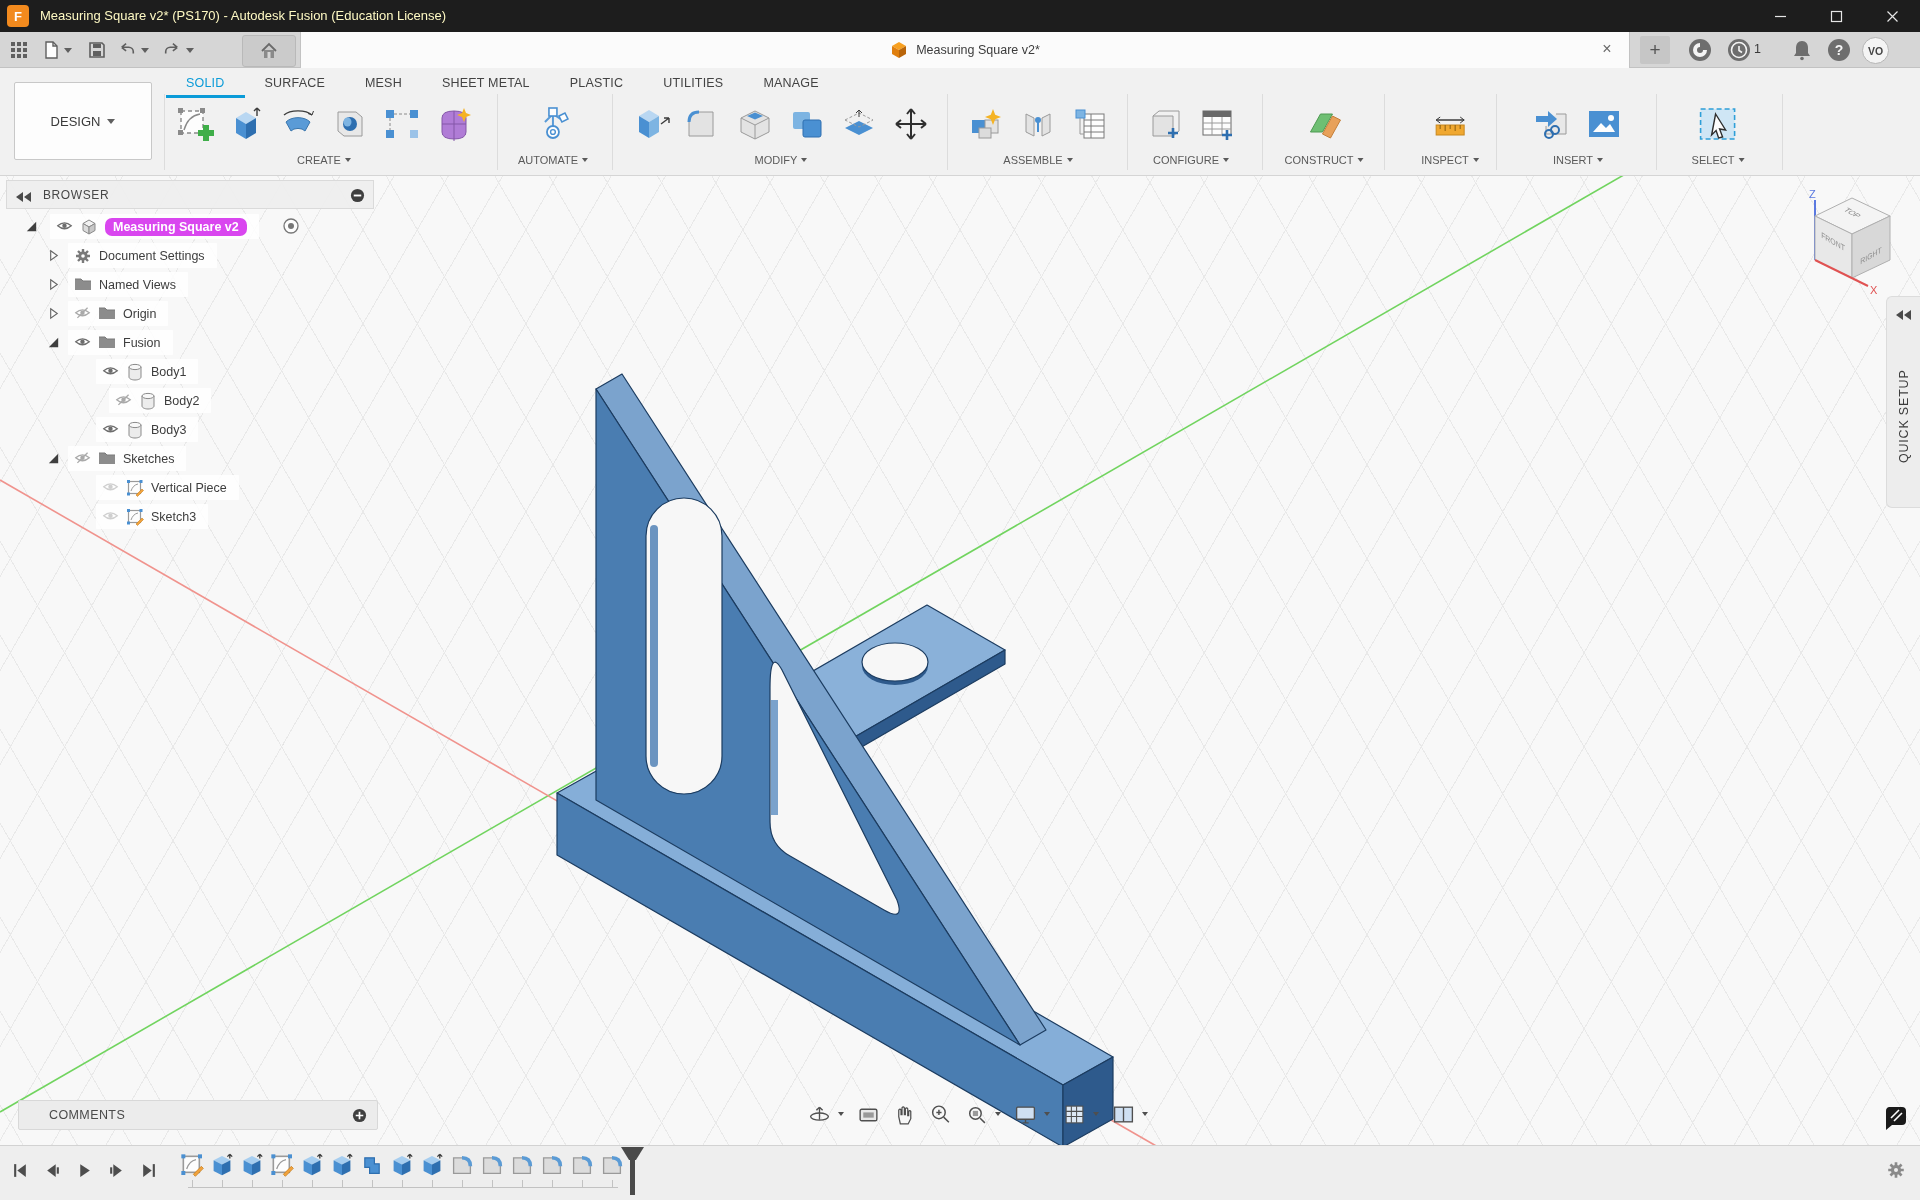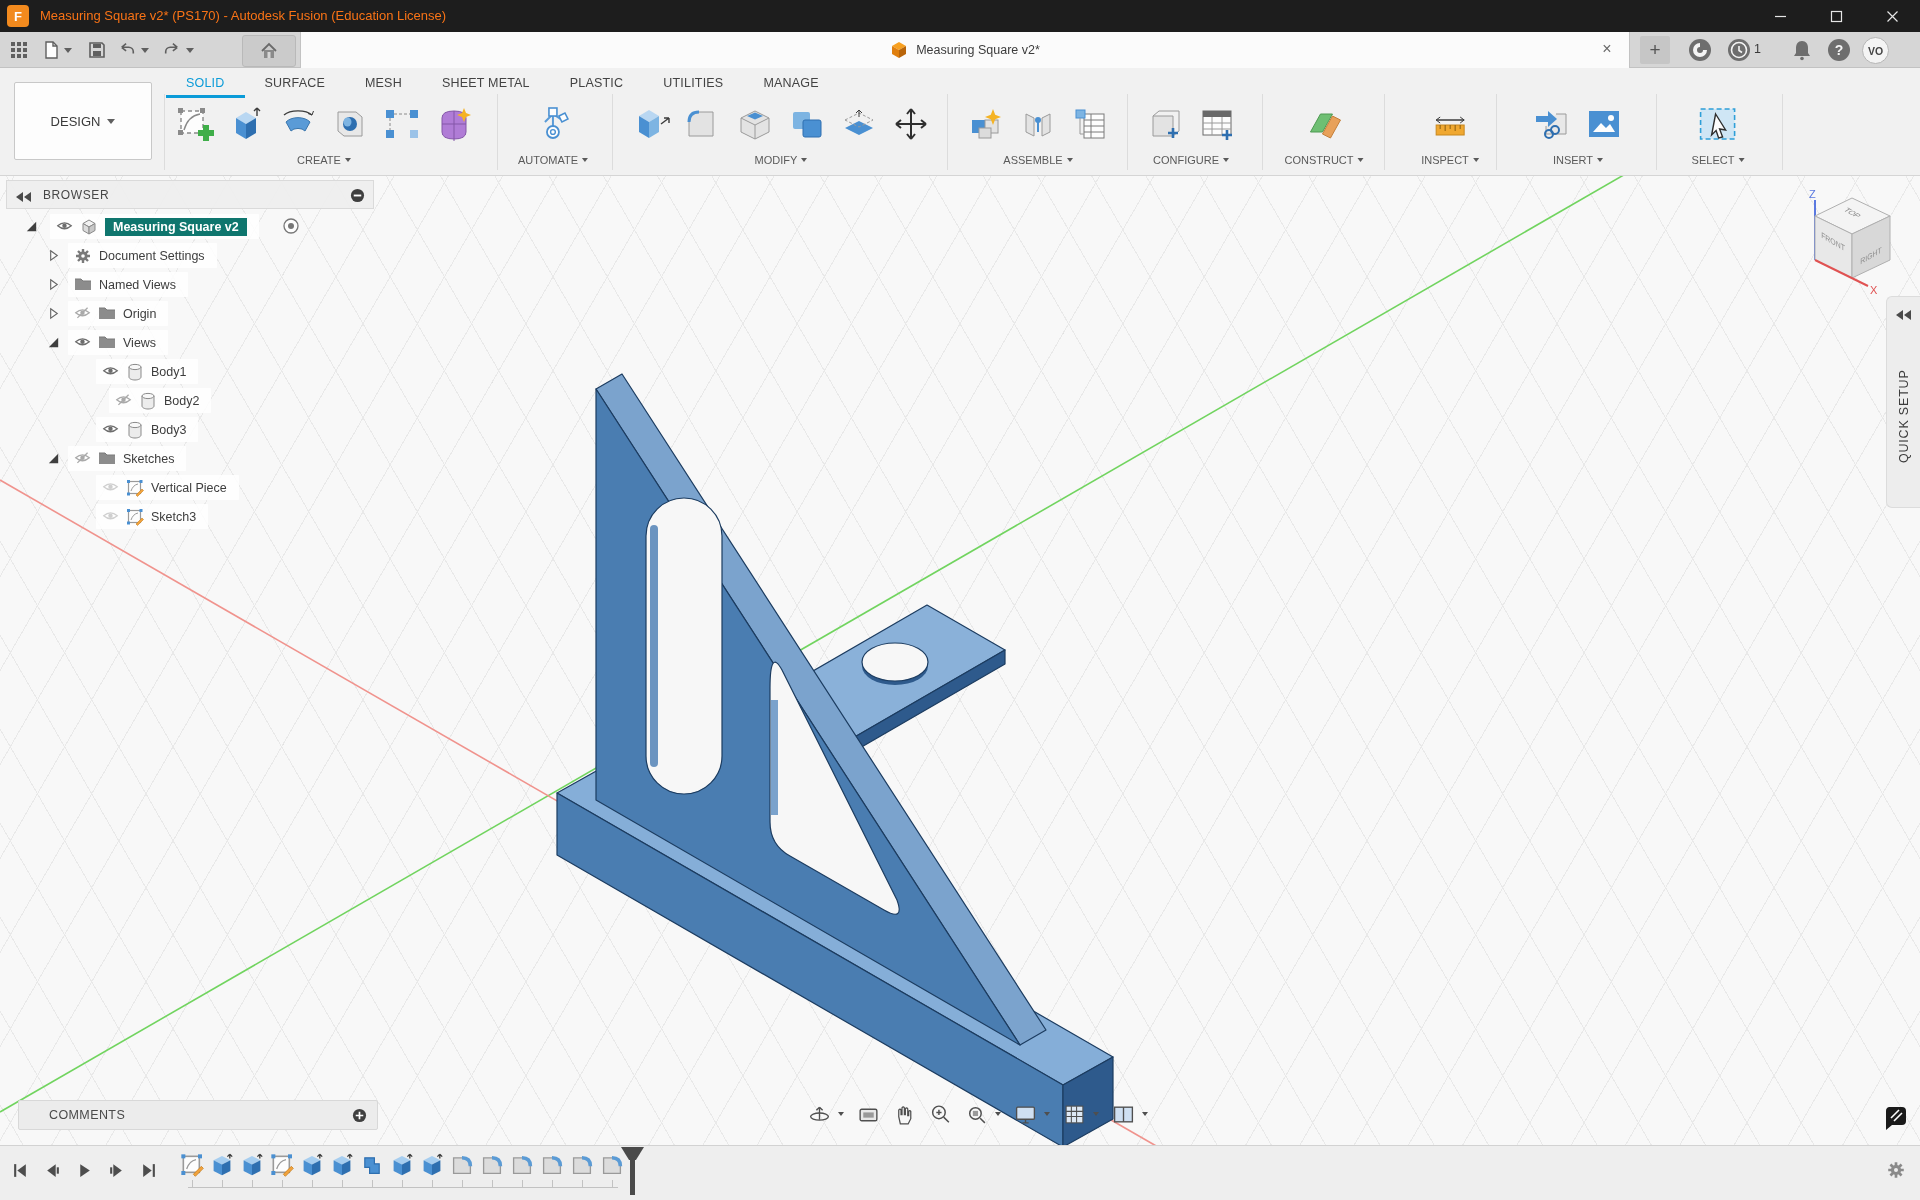--- a/index.html
+++ b/index.html
@@ -1,20 +1,20 @@
 <!DOCTYPE html>
 <html><head>
 <meta charset="utf-8">
 <style>
   html,body{margin:0;padding:0;width:1920px;height:1200px;overflow:hidden;
     font-family:"Liberation Sans",sans-serif;-webkit-font-smoothing:antialiased;background:#f8f8f8;}
   .abs{position:absolute;}
   
   #titlebar{position:absolute;left:0;top:0;width:1920px;height:32px;background:#1d1d1d;z-index:10;}
-  #titlebar .ttl{position:absolute;left:40px;top:0;line-height:32px;font-size:13px;color:#f97316;}
+  #titlebar .ttl{position:absolute;left:40px;top:0;line-height:32px;font-size:13px;color:#fef9c3;}
   .winbtn{position:absolute;top:0;width:56px;height:32px;display:flex;align-items:center;justify-content:center;}
   .winbtn svg{width:13px;height:13px;}
   
   #topbar{position:absolute;left:0;top:32px;width:1920px;height:36px;background:#d6d6d6;z-index:9;border-bottom:1px solid #c2c2c2;box-sizing:border-box;}
   .qico{position:absolute;top:9px;width:18px;height:18px;}
   .qdd{position:absolute;top:16px;width:0;height:0;border-left:4px solid transparent;border-right:4px solid transparent;border-top:5px solid #5f5f5f;}
   #homebox{position:absolute;left:242px;top:3px;width:52px;height:30px;background:#cbcbcb;border:1px solid #b9b9b9;border-radius:3px;display:flex;align-items:center;justify-content:center;}
   #doctab{position:absolute;left:300px;top:0;width:1330px;height:36px;background:#fbfbfb;border-left:1px solid #c2c2c2;border-right:1px solid #c2c2c2;box-sizing:border-box;}
   #doctab .inner{position:absolute;left:0;top:0;width:100%;height:100%;display:flex;align-items:center;justify-content:center;gap:8px;}
   #doctab .t{font-size:12.5px;color:#3c3c3c;}
@@ -50,21 +50,21 @@
   #bheader{position:absolute;left:6px;top:4px;width:368px;height:29px;background:rgba(238,238,238,.95);border:1px solid #dadada;box-sizing:border-box;display:flex;align-items:center;}
   #bheader .hico{width:18px;height:12px;margin-left:8px;}
   #bheader .htxt{margin-left:10px;font-size:12px;color:#474747;letter-spacing:.6px;}
   #bheader .hmin{position:absolute;right:8px;top:7px;width:15px;height:15px;}
   .brow{position:absolute;height:29px;display:flex;align-items:center;}
   .bexp{position:absolute;width:15px;height:15px;top:7px;}
   .bchip{position:absolute;top:2px;height:25px;background:rgba(255,255,255,.85);display:flex;align-items:center;gap:7px;padding:0 12px 0 6px;border-radius:1px;}
   .bchip .i16{width:17px;height:15px;}
   .bchip .i18{width:18px;height:18px;}
   .blabel{font-size:12.5px;color:#3d3d3d;white-space:nowrap;}
-  .blabel.sel{background:#0f766e;color:#fff;font-weight:bold;padding:2px 8px;border-radius:0;}
+  .blabel.sel{background:#d946ef;color:#fff;font-weight:bold;padding:2px 8px;border-radius:7px;}
   .bradio{position:absolute;width:18px;height:18px;top:5px;}
   
   #viewcube{position:absolute;left:1790px;top:186px;width:130px;height:125px;z-index:3;}
   
   #quicksetup{position:absolute;left:1886px;top:296px;width:34px;height:212px;background:#ededed;border:1px solid #dcdcdc;border-right:none;border-radius:6px 0 0 6px;box-sizing:border-box;z-index:3;}
   #quicksetup .qs-ico{position:absolute;left:8px;top:10px;width:18px;height:12px;}
   #quicksetup .qs-txt{position:absolute;left:0;top:34px;width:34px;height:170px;display:flex;align-items:center;justify-content:center;
      writing-mode:vertical-rl;transform:rotate(180deg);font-size:12.5px;color:#3c3c3c;letter-spacing:.8px;}
   
   #commentsbar{position:absolute;left:18px;top:1100px;width:360px;height:30px;background:#ececec;border:1px solid #d8d8d8;box-sizing:border-box;border-radius:2px;z-index:3;display:flex;align-items:center;}
@@ -575,21 +575,21 @@
           </svg></span>
         <div class="bchip" style="left: 68px;">
           <span class="i16"><svg viewBox="0 0 20 16">
               <path d="M2 8 Q10 1 18 8 Q10 15 2 8z" fill="none" stroke="#6d6d6d" stroke-width="1.5"></path>
               <circle cx="10" cy="8" r="2.6" fill="#6d6d6d"></circle>
             </svg></span>
           <span class="i18"><svg viewBox="0 0 18 16">
               <path d="M1 3h6l2 2h8v9H1z" fill="#8c8c8c"></path>
               <path d="M1 3h6l2 2h8" fill="none" stroke="#7a7a7a"></path>
             </svg></span>
-          <span class="blabel">Views</span>
+          <span class="blabel">Fusion</span>
         </div>
       </div>
       <div class="brow" style="top: 181px; left: 0px; width: 400px;">
         <div class="bchip" style="left: 96px;">
           <span class="i16"><svg viewBox="0 0 20 16">
               <path d="M2 8 Q10 1 18 8 Q10 15 2 8z" fill="none" stroke="#6d6d6d" stroke-width="1.5"></path>
               <circle cx="10" cy="8" r="2.6" fill="#6d6d6d"></circle>
             </svg></span>
           <span class="i18"><svg viewBox="0 0 18 18">
               <path d="M3 4v10c0 1.7 2.7 3 6 3s6-1.3 6-3V4" fill="#ececec" stroke="#8a8a8a"></path>

